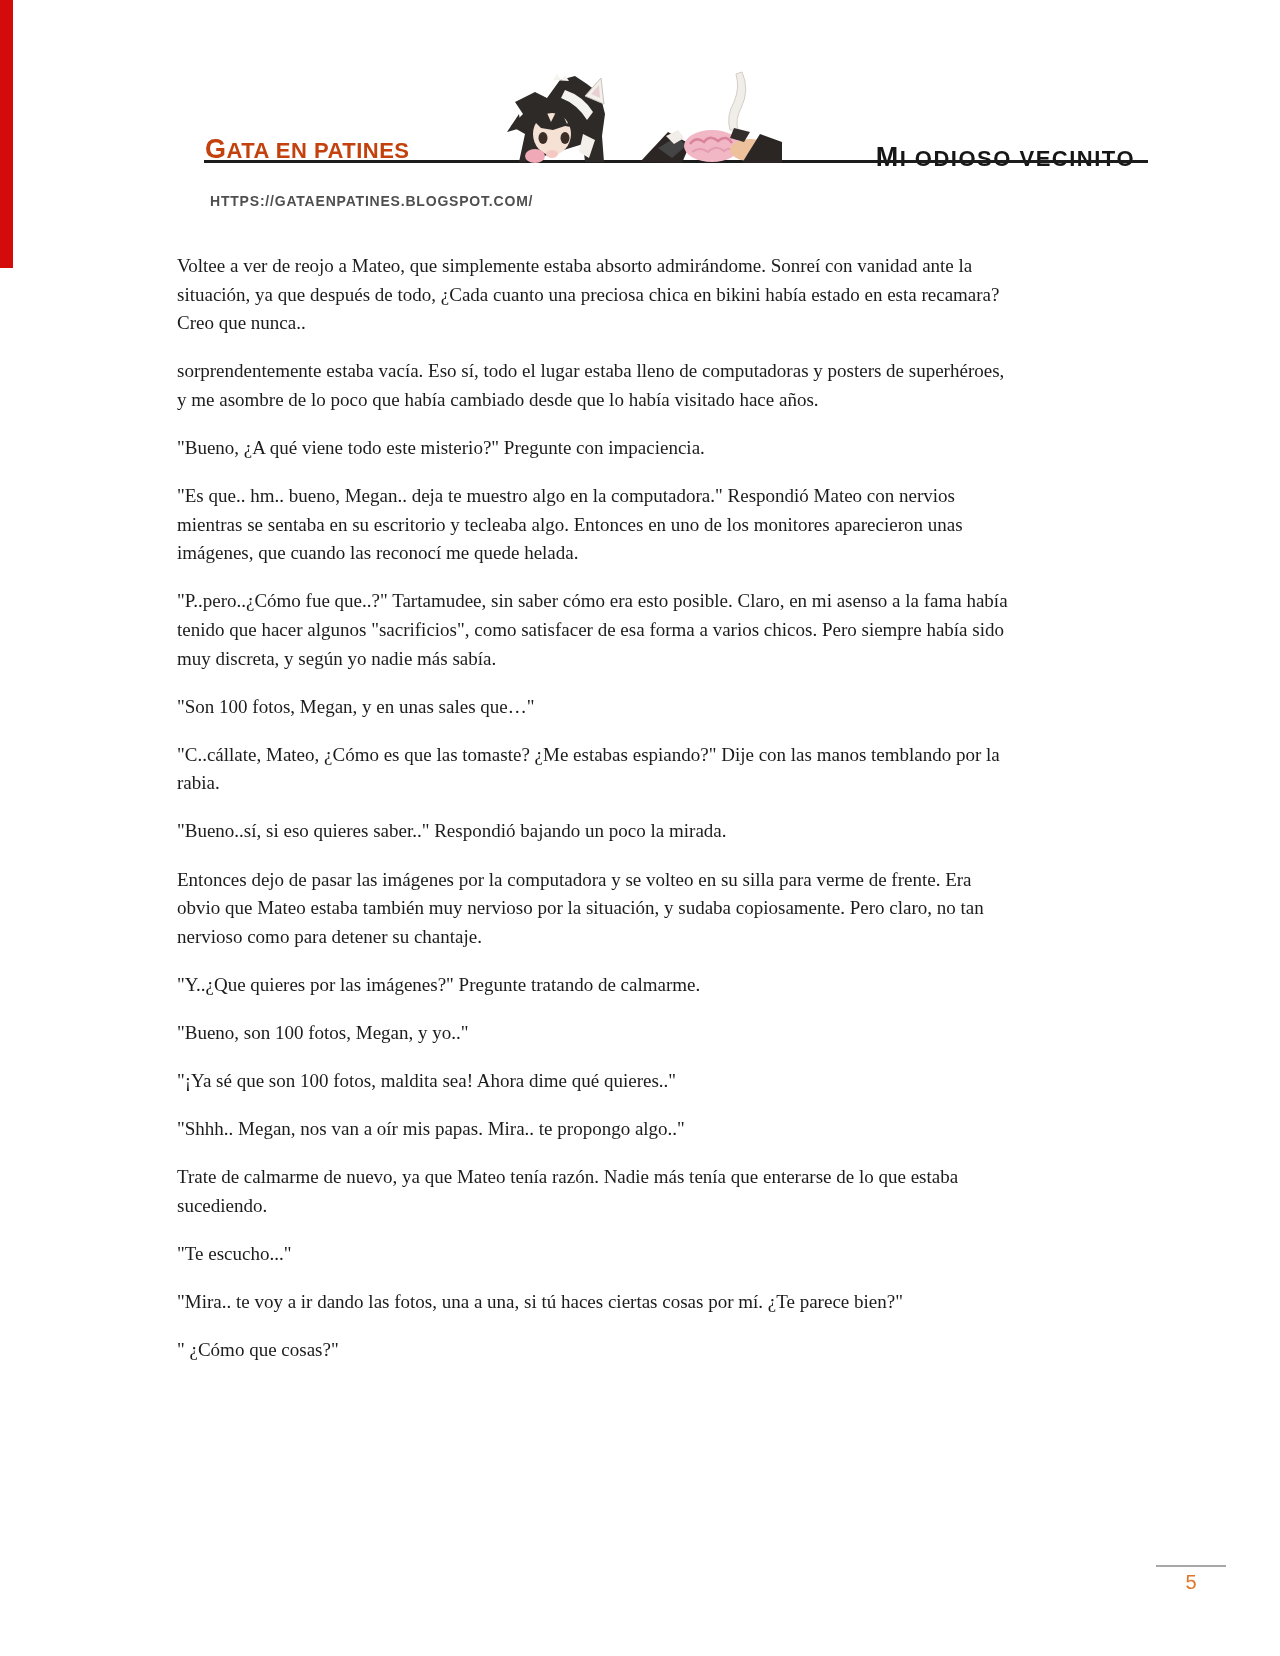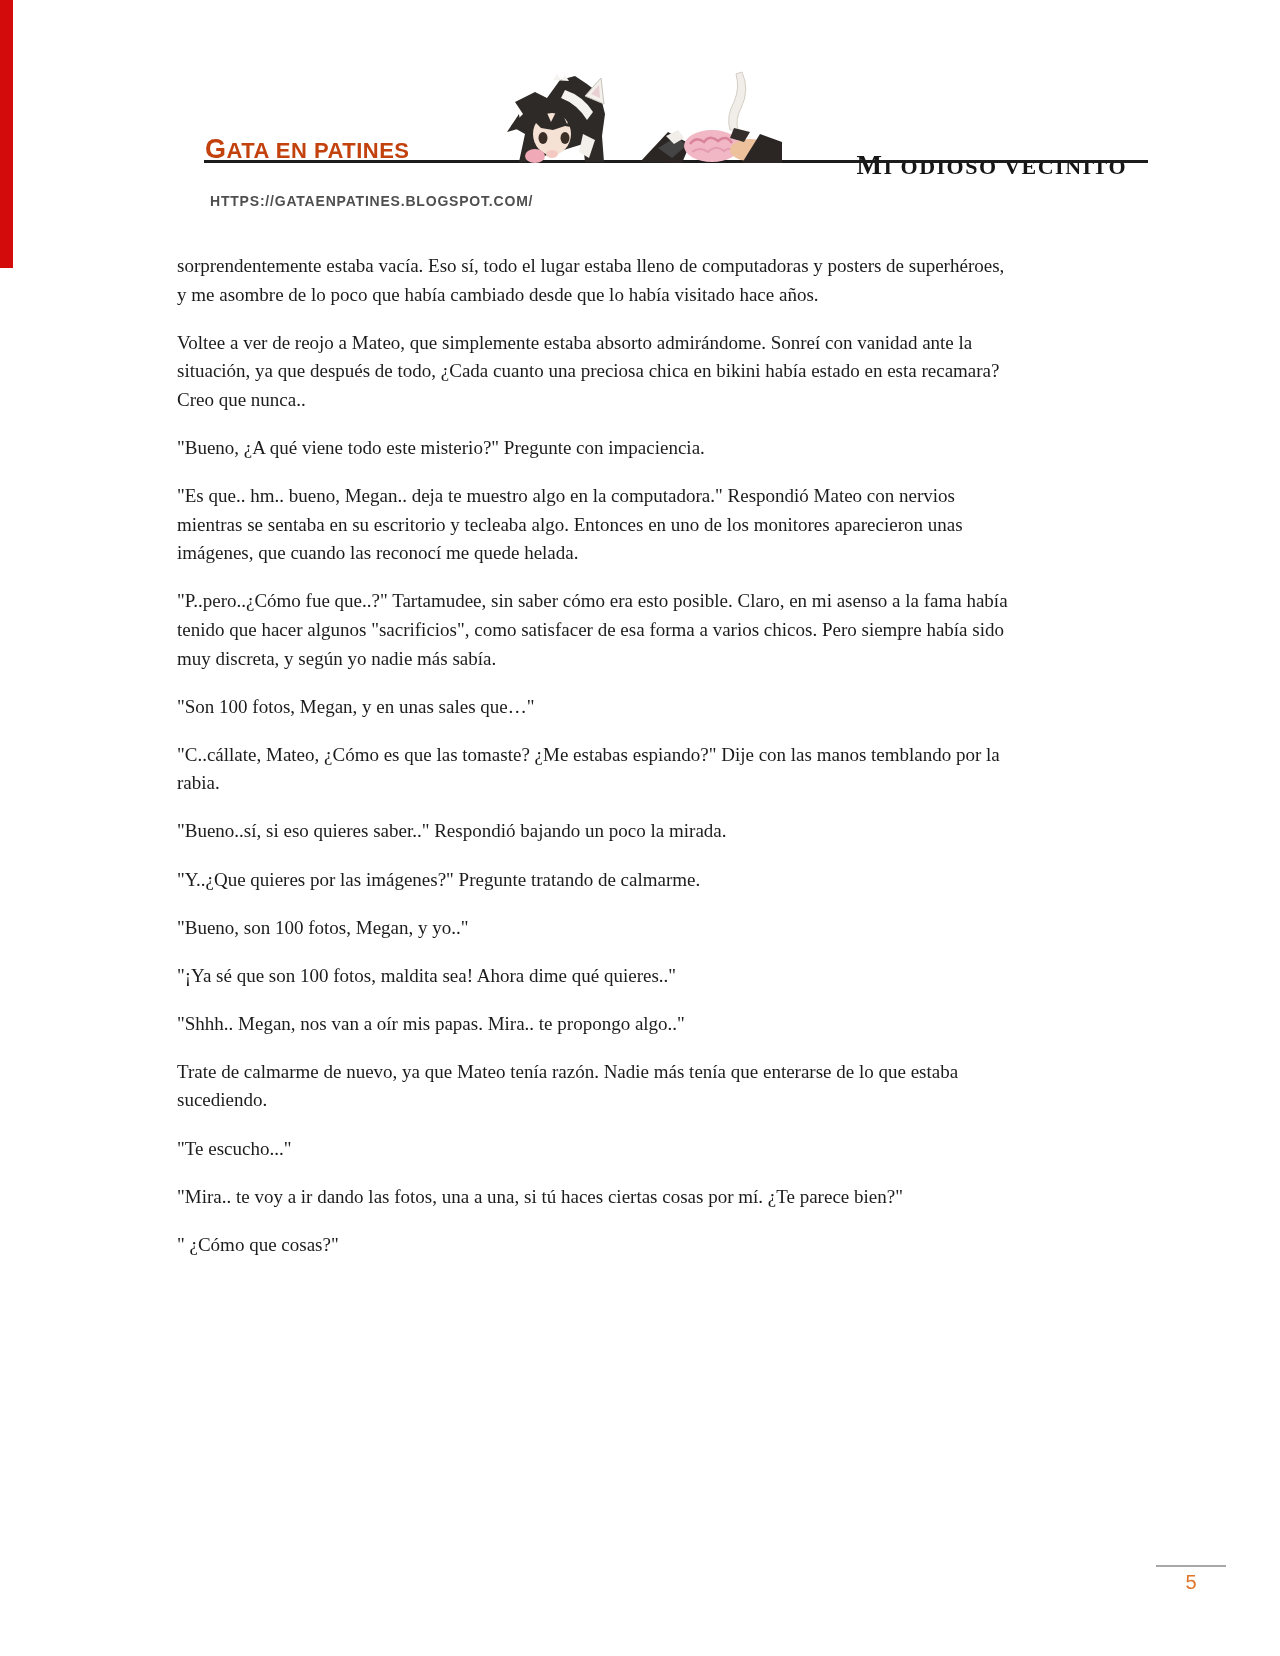--- a/index.html
+++ b/index.html
@@ -11,22 +11,22 @@
     position:absolute;left:0;top:0;width:13px;height:268px;background:#d40b0b;
   }
   .site-title{
     position:absolute;left:205px;top:136px;margin:0;
     font-family:"Liberation Sans",sans-serif;font-weight:bold;
     font-size:22px;line-height:26px;letter-spacing:0.5px;color:#c2410c;
     white-space:nowrap;
   }
   .site-title::first-letter{font-size:27px;}
   .story-title{
-    position:absolute;right:137px;top:136px;margin:16px;
-    font-family:Liberation Serif, serif;font-weight:bold;
+    position:absolute;right:137px;top:136px;margin:8px;
+    font-family:Liberation Sans, sans-serif;font-weight:bold;
     font-size:22px;line-height:26px;letter-spacing:1.5px;color:#161616;
     white-space:nowrap;
   }
   .story-title::first-letter{font-size:27px;}
   .header-rule{
     position:absolute;left:204px;top:160px;width:944px;height:3px;
     background:#1c1c1c;z-index:1;
   }
   .site-url{
     position:absolute;left:210px;top:193px;
@@ -102,36 +102,39 @@
     <path d="M52,74 Q58,66 66,72 Q72,64 80,71 Q88,64 94,73" fill="none" stroke="#d9849a" stroke-width="2.5"></path>
     <path d="M54,82 Q62,76 70,82 Q78,74 86,81 Q92,76 97,82" fill="none" stroke="#e49cb0" stroke-width="2"></path>
 
     <ellipse cx="112" cy="80" rx="20" ry="11" fill="#edc19c"></ellipse>
 
     <path d="M122,64 L144,72 L144,93 L104,93 Z" fill="#2b2624"></path>
     <path d="M96,58 L112,62 L106,72 L92,68 Z" fill="#332e2b"></path>
   </svg>
 
   <div class="content">
-    <p>sorprendentemente estaba vacía. Eso sí, todo el lugar estaba lleno de computadoras y posters de superhéroes,
-y me asombre de lo poco que había cambiado desde que lo había visitado hace años.</p>
     <p>Voltee a ver de reojo a Mateo, que simplemente estaba absorto admirándome. Sonreí con vanidad ante la
 situación, ya que después de todo, ¿Cada cuanto una preciosa chica en bikini había estado en esta recamara?
 Creo que nunca..</p>
+    <p>sorprendentemente estaba vacía. Eso sí, todo el lugar estaba lleno de computadoras y posters de superhéroes,
+y me asombre de lo poco que había cambiado desde que lo había visitado hace años.</p>
     <p>"Bueno, ¿A qué viene todo este misterio?" Pregunte con impaciencia.</p>
     <p>"Es que.. hm.. bueno, Megan.. deja te muestro algo en la computadora." Respondió Mateo con nervios
 mientras se sentaba en su escritorio y tecleaba algo. Entonces en uno de los monitores aparecieron unas
 imágenes, que cuando las reconocí me quede helada.</p>
     <p>"P..pero..¿Cómo fue que..?" Tartamudee, sin saber cómo era esto posible. Claro, en mi asenso a la fama había
 tenido que hacer algunos "sacrificios", como satisfacer de esa forma a varios chicos. Pero siempre había sido
 muy discreta, y según yo nadie más sabía.</p>
     <p>"Son 100 fotos, Megan, y en unas sales que…"</p>
     <p>"C..cállate, Mateo, ¿Cómo es que las tomaste? ¿Me estabas espiando?" Dije con las manos temblando por la
 rabia.</p>
     <p>"Bueno..sí, si eso quieres saber.." Respondió bajando un poco la mirada.</p>
+    <p>Entonces dejo de pasar las imágenes por la computadora y se volteo en su silla para verme de frente. Era
+obvio que Mateo estaba también muy nervioso por la situación, y sudaba copiosamente. Pero claro, no tan
+nervioso como para detener su chantaje.</p>
     <p>"Y..¿Que quieres por las imágenes?" Pregunte tratando de calmarme.</p>
     <p>"Bueno, son 100 fotos, Megan, y yo.."</p>
     <p>"¡Ya sé que son 100 fotos, maldita sea! Ahora dime qué quieres.."</p>
     <p>"Shhh.. Megan, nos van a oír mis papas. Mira.. te propongo algo.."</p>
     <p>Trate de calmarme de nuevo, ya que Mateo tenía razón. Nadie más tenía que enterarse de lo que estaba
 sucediendo.</p>
     <p>"Te escucho..."</p>
     <p>"Mira.. te voy a ir dando las fotos, una a una, si tú haces ciertas cosas por mí. ¿Te parece bien?"</p>
     <p>" ¿Cómo que cosas?"</p>
   </div>

